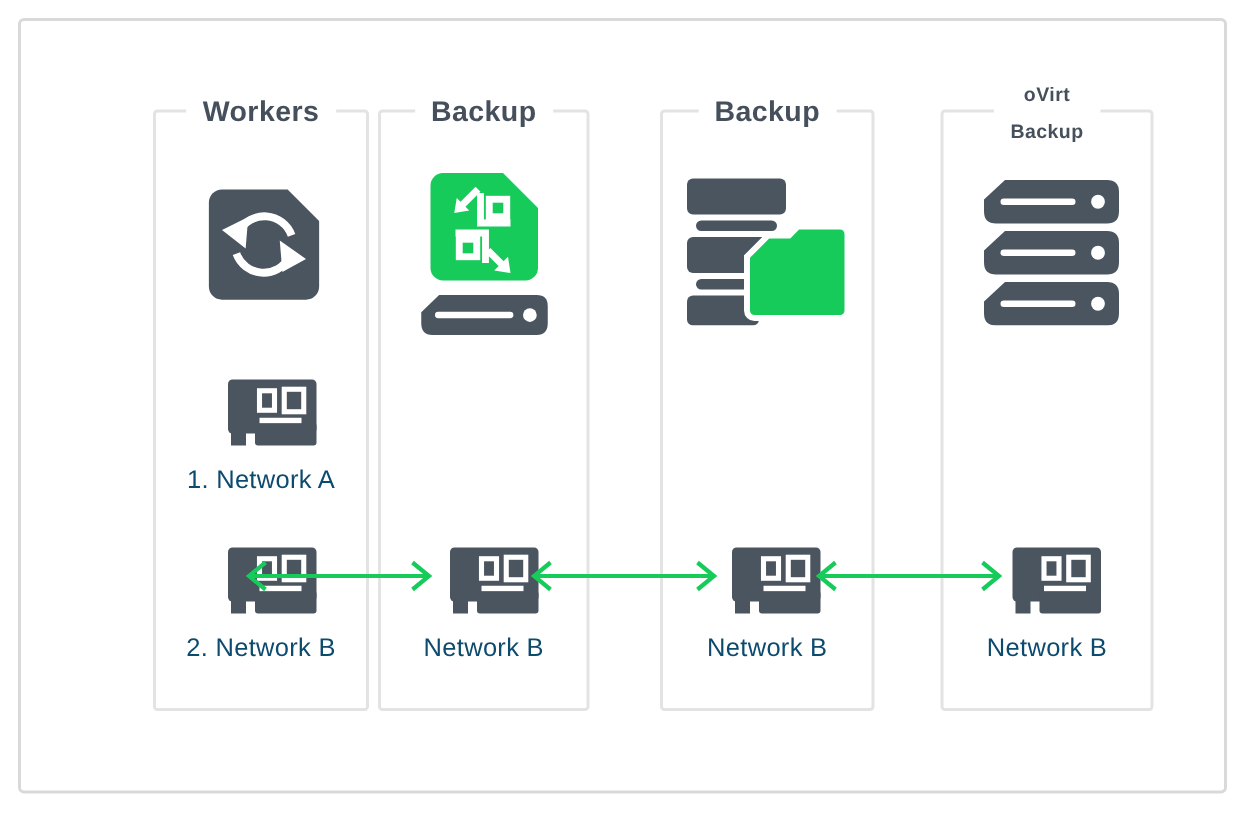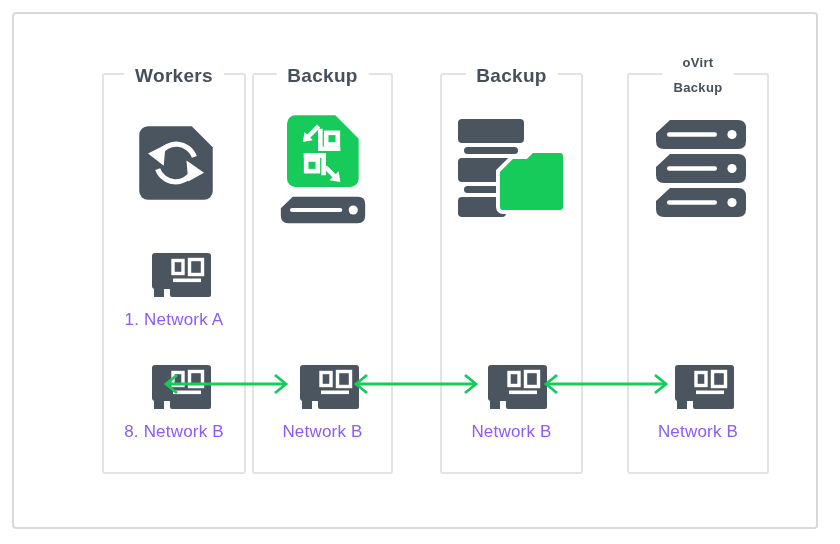--- a/index.html
+++ b/index.html
@@ -21,21 +21,21 @@
   .col-ovirt-cluster{left:627px;width:142px;}
   .col-title{
     position:absolute;top:0;left:50%;transform:translate(-50%,-50%);
     background:#fff;padding:0 11px;text-align:center;white-space:nowrap;
     color:#46505c;font-size:19px;font-weight:600;line-height:27px;letter-spacing:.3px;
   }
   .col-ovirt-cluster .col-title{font-size:13px;line-height:25px;}
   .icon-abs{position:absolute;display:block;}
   .nic-label{
     position:absolute;left:0;width:100%;text-align:center;
-    color:#8b5cf6;font-size:17px;letter-spacing:.2px;line-height:20px;
+    color:#0c4a6e;font-size:17px;letter-spacing:.2px;line-height:20px;
   }
   .arrow{position:absolute;display:block;}
 </style>
 </head>
 <body>
 
 <svg width="0" height="0" style="position:absolute" aria-hidden="true">
   <defs>
     <symbol id="sym-nic" viewBox="0 0 66 50">
       <g fill="#4a5560">
@@ -123,21 +123,21 @@
     <svg class="icon-abs" style="left:30px;top:46px" width="84" height="84">
         <use href="#sym-sync"></use>
       </svg>
     <svg class="icon-abs" style="left:42px;top:177px" width="66" height="50">
         <use href="#sym-nic"></use>
       </svg>
     <div class="nic-label" style="top:235px">1. Network A</div>
     <svg class="icon-abs" style="left:42px;top:289px" width="66" height="50">
         <use href="#sym-nic"></use>
       </svg>
-    <div class="nic-label" style="top:347px">8. Network B</div>
+    <div class="nic-label" style="top:347px">2. Network B</div>
   </div>
 
   <div class="column col-backup-server">
     <div class="col-title">
       <div>Backup</div>
     </div>
     <svg class="icon-abs" style="left:28px;top:37px" width="80" height="80">
         <use href="#sym-backup"></use>
       </svg>
     <svg class="icon-abs" style="left:25px;top:121px" width="88" height="28">

